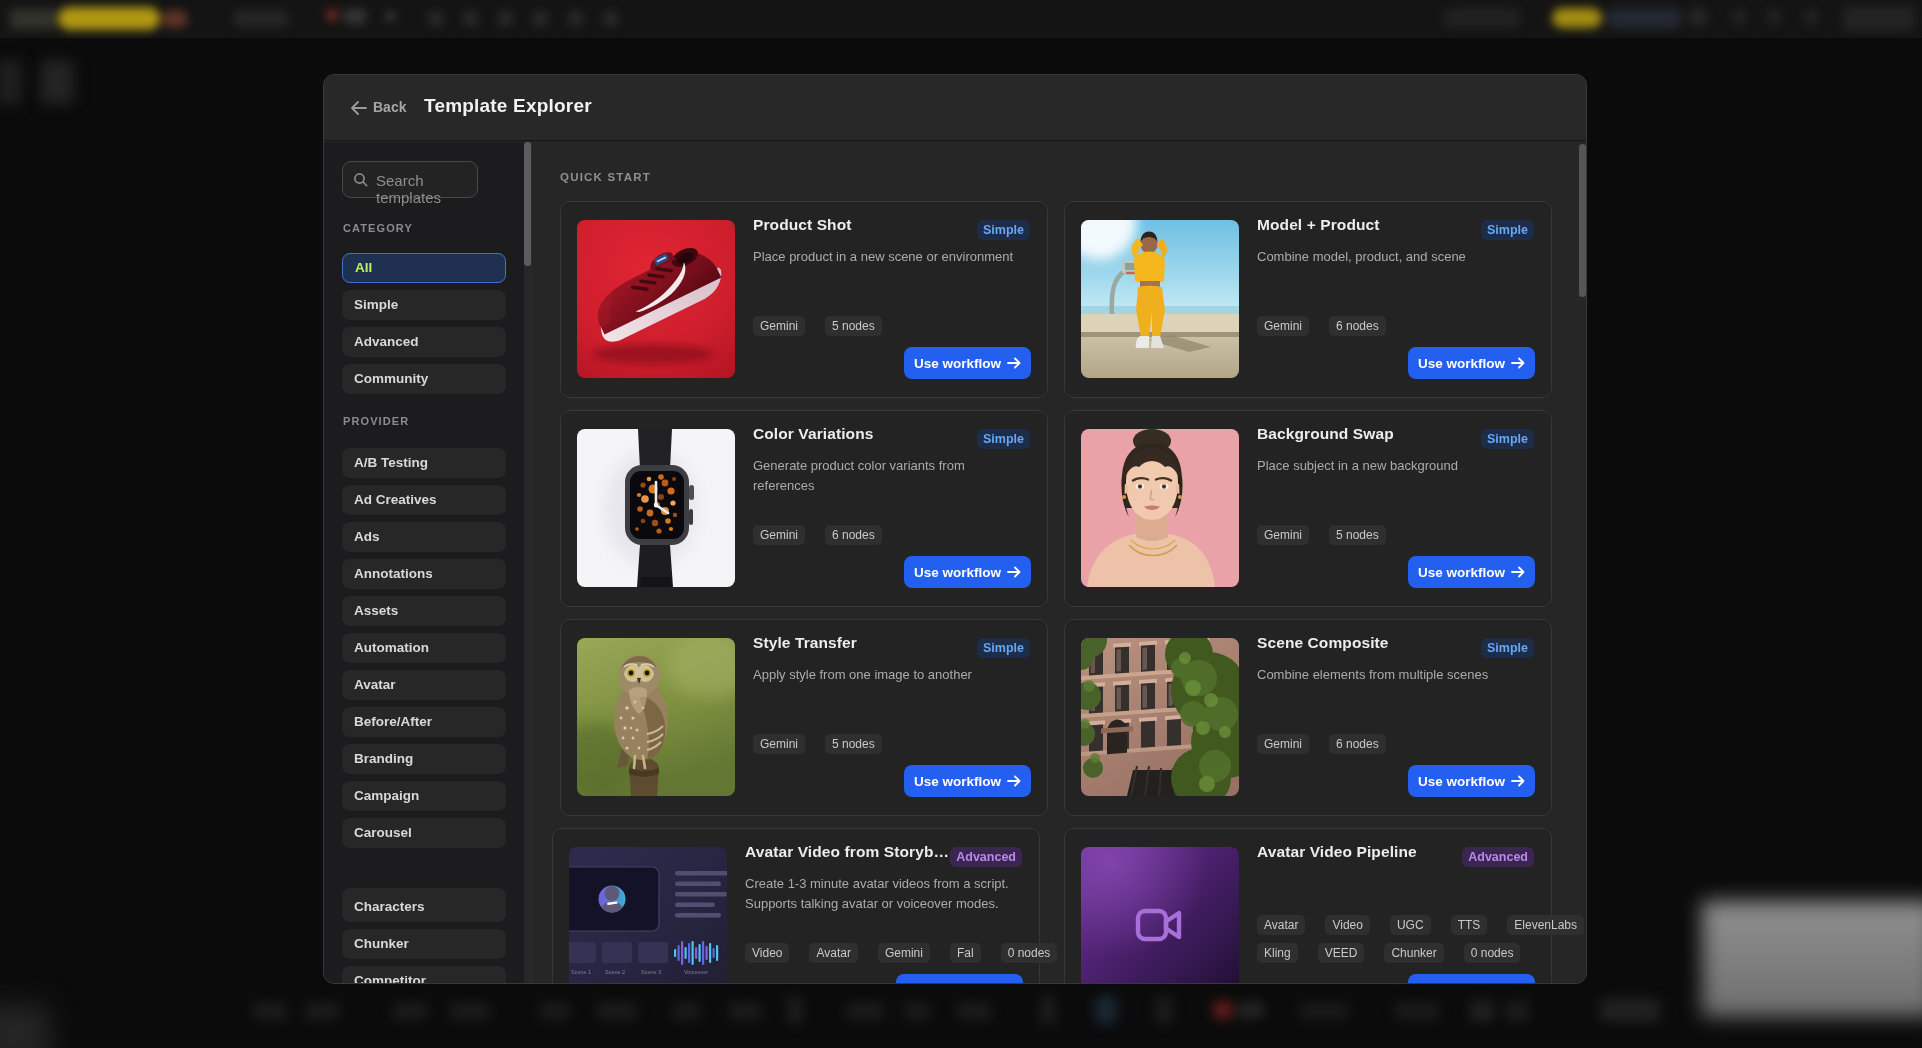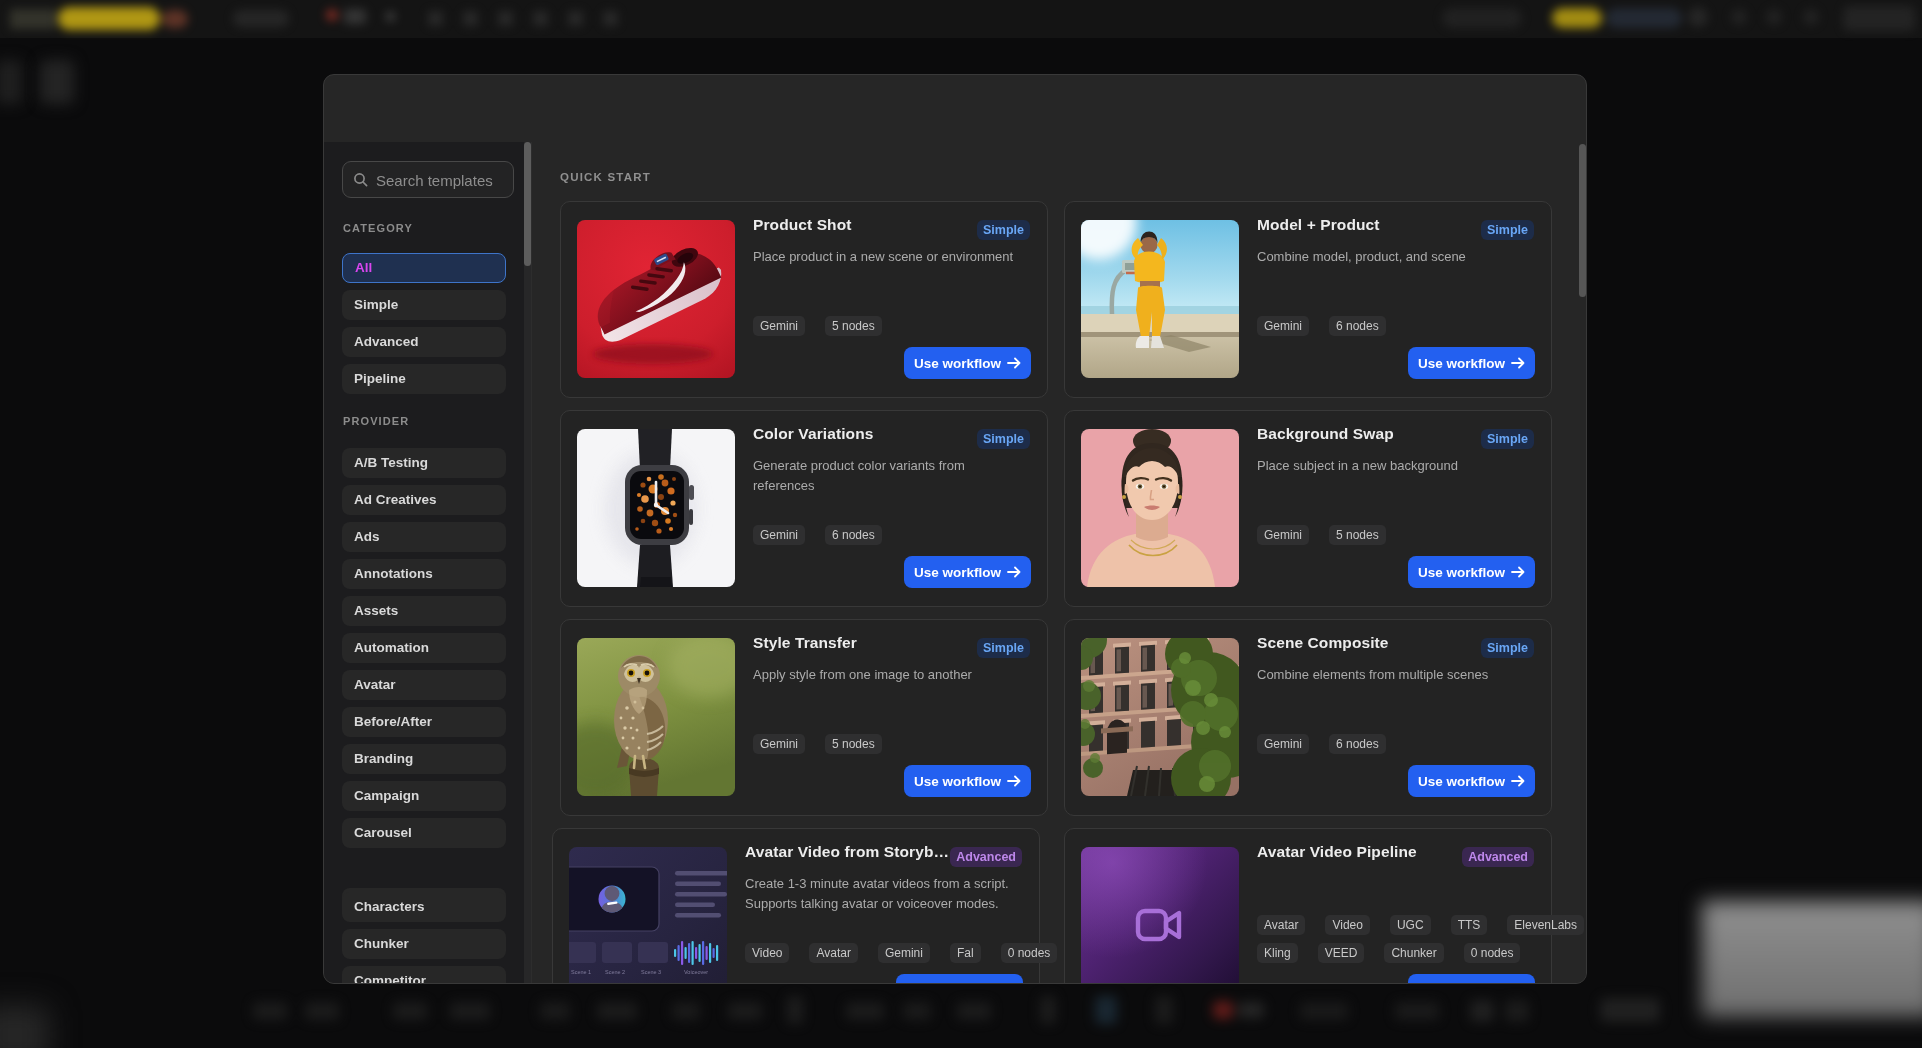--- a/index.html
+++ b/index.html
@@ -5,25 +5,25 @@
 .abs{position:absolute}
 #topbar{left:0;top:0;width:1922px;height:38px;background:#141414}
 #topblobs{left:0;top:0;width:1922px;height:38px;filter:blur(5px);opacity:.82}
 #taskblobs{left:0;top:984px;width:1922px;height:64px;filter:blur(6px);opacity:.85}
 #graybox{left:1702px;top:901px;width:234px;height:116px;background:linear-gradient(#8f8f8f,#7c7c7c 60%,#6d6d6d);filter:blur(10px)}
 #modal{left:323px;top:74px;width:1264px;height:910px;background:#262626;border:1px solid #393939;border-radius:11px;overflow:hidden}
 #mhead{left:0;top:0;width:1262px;height:66px;background:#282828;border-bottom:1px solid #151515}
 #mhead .back{left:49px;top:24px;font-size:14px;font-weight:700;color:#a6a6a6}
 #mhead .title{left:100px;top:20px;font-size:19px;font-weight:700;color:#f2f2f2;letter-spacing:.2px}
 #sidebar{left:0;top:67px;width:208px;height:842px;background:#1c1c1e;border-right:1px solid #2d2d2d}
-#search{left:18px;top:19px;width:172px;height:37px;background:#232324;border:1px solid #484848;border-radius:9px}
+#search{left:18px;top:19px;width:136px;height:37px;background:#232324;border:1px solid #484848;border-radius:9px}
 #search .ph{left:33px;top:10px;font-size:15px;color:#8e8e8e}
 .slabel{left:19px;font-size:11px;font-weight:700;letter-spacing:1.1px;color:#8c8c8c}
 .spill{left:18px;width:164px;height:30px;border-radius:8px;background:#272727;font-size:13.5px;font-weight:700;color:#d9d9d9;line-height:30px;padding-left:12px}
-.spill.sel{background:#1f3050;border:1.5px solid #3e74c9;color:#d946ef;line-height:27px}
+.spill.sel{background:#1f3050;border:1.5px solid #3e74c9;color:#bef264;line-height:27px}
 .strack{left:200px;top:0;width:7px;height:842px;background:#272728}
 .sthumb{left:200px;top:0;width:7px;height:124px;background:#5d5d5d;border-radius:4px}
 #main{left:208px;top:67px;width:1054px;height:842px;background:#262626}
 #qs{left:28px;top:29px;font-size:11.5px;font-weight:700;letter-spacing:1.2px;color:#909090}
 .card{position:absolute;width:488px;height:197px;background:#232323;border:1px solid #383838;border-radius:10px}
 .thumb{position:absolute;left:16px;top:18px;width:158px;height:158px;border-radius:8px;overflow:hidden}
 .ct{position:absolute;left:192px;top:14px;font-size:15.5px;font-weight:700;color:#ededed;white-space:nowrap;letter-spacing:.1px}
 .badge{position:absolute;right:17px;top:18px;height:20px;padding:0 6px;border-radius:6px;font-size:12.5px;font-weight:700;line-height:20px}
 .bs{background:#1d2c49;color:#69a6f5}
 .ba{background:#3a2751;color:#bd87ea}
@@ -83,33 +83,40 @@
 <div class="blob" style="left:1155px;top:12px;width:18px;height:28px;border-radius:4px;background:#1e1e1e"></div>
 <div class="blob" style="left:1213px;top:17px;width:20px;height:18px;border-radius:5px;background:#701f1c"></div>
 <div class="blob" style="left:1238px;top:18px;width:26px;height:16px;border-radius:4px;background:#2a2a2a"></div>
 <div class="blob" style="left:1300px;top:18px;width:48px;height:18px;border-radius:4px;background:#1c1c1c"></div>
 <div class="blob" style="left:1395px;top:18px;width:44px;height:18px;border-radius:4px;background:#1d1d1d"></div>
 <div class="blob" style="left:1470px;top:16px;width:24px;height:22px;border-radius:4px;background:#232323"></div>
 <div class="blob" style="left:1505px;top:16px;width:24px;height:22px;border-radius:4px;background:#1e1e1e"></div>
 <div class="blob" style="left:1600px;top:14px;width:60px;height:24px;border-radius:5px;background:#242424"></div>
 </div>
 <div class="abs" id="modal">
+<div class="abs" id="mhead">
+<svg class="abs" style="left:26px;top:26px" width="17" height="14" viewBox="0 0 17 14">
+        <path d="M8 1 L2 7 L8 13 M2.5 7 H16" stroke="#9a9a9a" stroke-width="1.8" fill="none" stroke-linecap="round" stroke-linejoin="round"></path>
+      </svg>
+<div class="abs back">Back</div>
+<div class="abs title">Template Explorer</div>
+</div>
 <div class="abs" id="sidebar">
 <div class="abs" id="search">
 <svg class="abs" style="left:10px;top:10px" width="16" height="16" viewBox="0 0 16 16">
           <circle cx="6.5" cy="6.5" r="4.6" stroke="#8a8a8a" stroke-width="1.7" fill="none"></circle>
           <line x1="10" y1="10" x2="13.6" y2="13.6" stroke="#8a8a8a" stroke-width="1.7" stroke-linecap="round"></line>
         </svg>
 <div class="abs ph">Search templates</div>
 </div>
 <div class="abs slabel" style="top:80px">CATEGORY</div>
 <div class="abs spill sel" style="top:111px">All</div>
 <div class="abs spill" style="top:148px">Simple</div>
 <div class="abs spill" style="top:185px">Advanced</div>
-<div class="abs spill" style="top:222px">Pipeline</div>
+<div class="abs spill" style="top:222px">Community</div>
 <div class="abs slabel" style="top:273px">PROVIDER</div>
 <div class="abs spill" style="top:306px">A/B Testing</div>
 <div class="abs spill" style="top:343px">Ad Creatives</div>
 <div class="abs spill" style="top:380px">Ads</div>
 <div class="abs spill" style="top:417px">Annotations</div>
 <div class="abs spill" style="top:454px">Assets</div>
 <div class="abs spill" style="top:491px">Automation</div>
 <div class="abs spill" style="top:528px">Avatar</div>
 <div class="abs spill" style="top:565px">Before/After</div>
 <div class="abs spill" style="top:602px">Branding</div>

